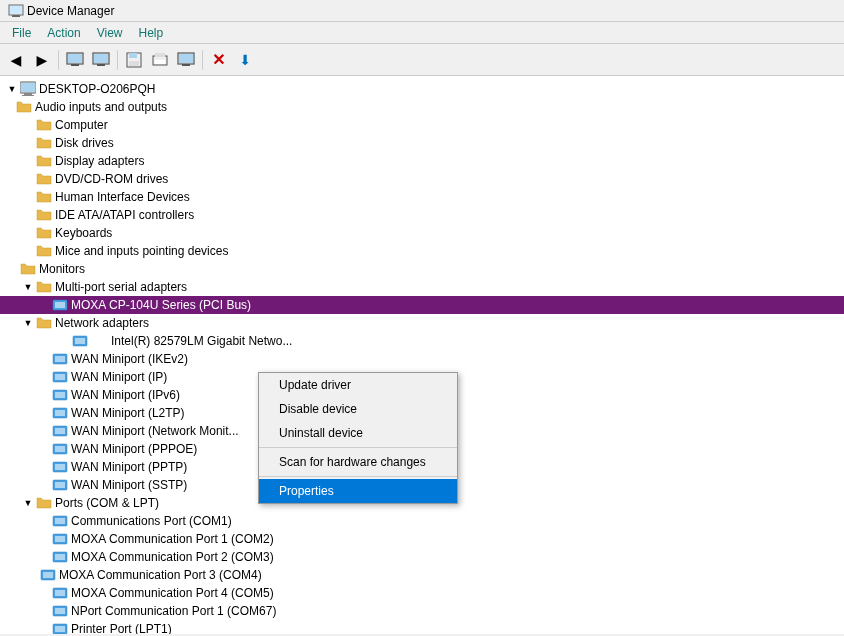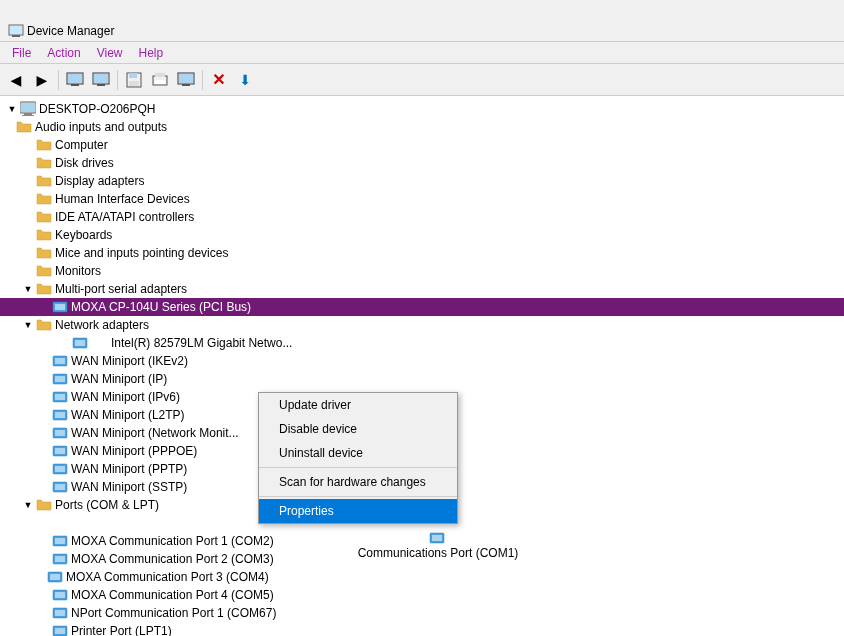--- a/index.html
+++ b/index.html
@@ -12,40 +12,39 @@
       overflow: hidden;
     }
     
     .title-bar {
       background: #f0f0f0;
       height: 22px;
       display: flex;
       align-items: center;
       padding: 6px 8px;
       border-bottom: 1px solid #ccc;
-      margin-top: 20px;
     }
     .title-bar-text {
       font-size: 12px;
       color: #000;
     }
     
     .menu-bar {
       background: #f0f0f0;
       height: 22px;
       display: flex;
       align-items: center;
       padding: 0 4px;
       border-bottom: 1px solid #ccc;
     }
     .menu-item {
       padding: 2px 8px;
       font-size: 12px;
       cursor: pointer;
-      color: #a21caf;
+      color: #0f766e;
     }
     
     .toolbar {
       background: #f0f0f0;
       height: 32px;
       display: flex;
       align-items: center;
       padding: 0 4px;
       border-bottom: 1px solid #ccc;
       gap: 2px;
@@ -247,20 +246,29 @@
         </span>
       <span>Display adapters</span>
       </div>
       <div class="tree-item" style="padding-left: 20px;">
         <span class="expand-btn"></span>
       <span class="tree-icon">
           <svg width="16" height="16" viewBox="0 0 16 16">
       <path d="M1 4 L1 13 L15 13 L15 5 L7 5 L5 3 L1 3 Z" fill="#e8b84b" stroke="#c89830" stroke-width="0.5"></path>
     </svg>
         </span>
+      <span>DVD/CD-ROM drives</span>
+      </div>
+      <div class="tree-item" style="padding-left: 20px;">
+        <span class="expand-btn"></span>
+      <span class="tree-icon">
+          <svg width="16" height="16" viewBox="0 0 16 16">
+      <path d="M1 4 L1 13 L15 13 L15 5 L7 5 L5 3 L1 3 Z" fill="#e8b84b" stroke="#c89830" stroke-width="0.5"></path>
+    </svg>
+        </span>
       <span>Human Interface Devices</span>
       </div>
       <div class="tree-item" style="padding-left: 20px;">
         <span class="expand-btn"></span>
       <span class="tree-icon">
           <svg width="16" height="16" viewBox="0 0 16 16">
       <path d="M1 4 L1 13 L15 13 L15 5 L7 5 L5 3 L1 3 Z" fill="#e8b84b" stroke="#c89830" stroke-width="0.5"></path>
     </svg>
         </span>
       <span>IDE ATA/ATAPI controllers</span>
@@ -276,21 +284,21 @@
       </div>
       <div class="tree-item" style="padding-left: 20px;">
         <span class="expand-btn"></span>
       <span class="tree-icon">
           <svg width="16" height="16" viewBox="0 0 16 16">
       <path d="M1 4 L1 13 L15 13 L15 5 L7 5 L5 3 L1 3 Z" fill="#e8b84b" stroke="#c89830" stroke-width="0.5"></path>
     </svg>
         </span>
       <span>Mice and inputs pointing devices</span>
       </div>
-      <div class="tree-item" style="padding-left: 20px;">
+      <div class="tree-item" style="padding-left: 4px;">
         <span class="expand-btn"></span>
       <span class="tree-icon">
           <svg width="16" height="16" viewBox="0 0 16 16">
       <path d="M1 4 L1 13 L15 13 L15 5 L7 5 L5 3 L1 3 Z" fill="#e8b84b" stroke="#c89830" stroke-width="0.5"></path>
     </svg>
         </span>
       <span>Monitors</span>
       </div>
       <div class="tree-item" style="padding-left: 20px;">
         <span class="expand-btn">▼</span>
@@ -412,21 +420,21 @@
       </div>
       <div class="tree-item" style="padding-left: 20px;">
         <span class="expand-btn">▼</span>
       <span class="tree-icon">
           <svg width="16" height="16" viewBox="0 0 16 16">
       <path d="M1 4 L1 13 L15 13 L15 5 L7 5 L5 3 L1 3 Z" fill="#e8b84b" stroke="#c89830" stroke-width="0.5"></path>
     </svg>
         </span>
       <span>Ports (COM &amp; LPT)</span>
       </div>
-      <div class="tree-item" style="padding-left: 36px; flex-direction: column;">
+      <div class="tree-item" style="padding-left: 36px;">
         <span class="expand-btn"></span>
           <span class="tree-icon">
           <svg width="16" height="16" viewBox="0 0 16 16">
       <rect x="1" y="3" width="14" height="10" rx="1" fill="#4a9fe0" stroke="#2a7fc0" stroke-width="0.5"></rect>
       <rect x="3" y="5" width="10" height="6" fill="#aad4f0"></rect>
     </svg>
         </span>
           <span>Communications Port (COM1)</span>
       </div>
       <div class="tree-item" style="padding-left: 36px;">
@@ -442,21 +450,21 @@
       <div class="tree-item" style="padding-left: 36px;">
         <span class="expand-btn"></span>
           <span class="tree-icon">
           <svg width="16" height="16" viewBox="0 0 16 16">
       <rect x="1" y="3" width="14" height="10" rx="1" fill="#4a9fe0" stroke="#2a7fc0" stroke-width="0.5"></rect>
       <rect x="3" y="5" width="10" height="6" fill="#aad4f0"></rect>
     </svg>
         </span>
           <span>MOXA Communication Port 2 (COM3)</span>
       </div>
-      <div class="tree-item" style="padding-left: 31px;">
+      <div class="tree-item" style="padding-left: 24px;">
         <span class="expand-btn"></span>
           <span class="tree-icon">
           <svg width="16" height="16" viewBox="0 0 16 16">
       <rect x="1" y="3" width="14" height="10" rx="1" fill="#4a9fe0" stroke="#2a7fc0" stroke-width="0.5"></rect>
       <rect x="3" y="5" width="10" height="6" fill="#aad4f0"></rect>
     </svg>
         </span>
           <span>MOXA Communication Port 3 (COM4)</span>
       </div>
       <div class="tree-item" style="padding-left: 36px;">

